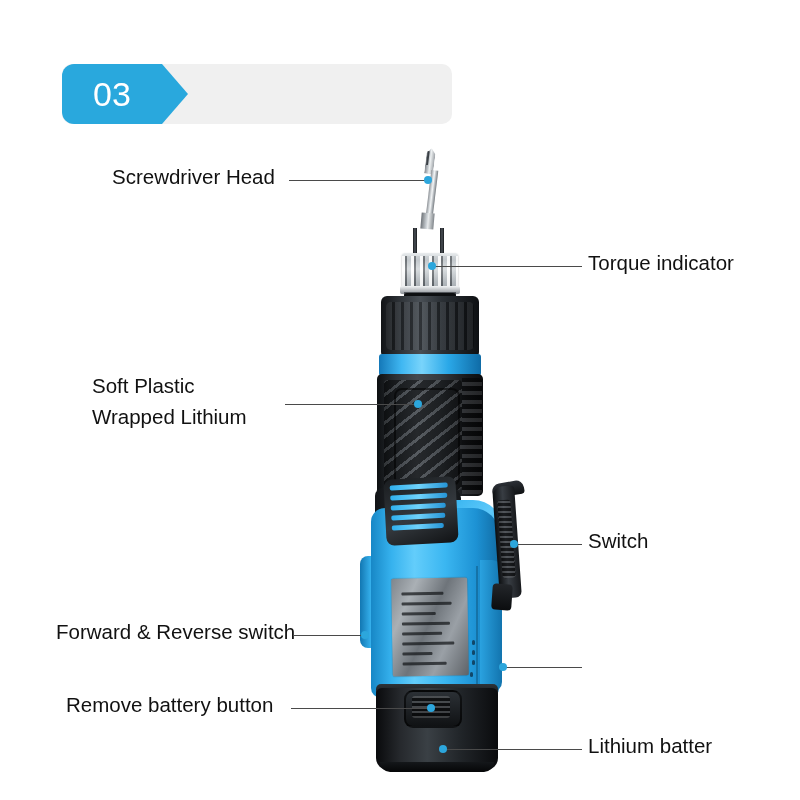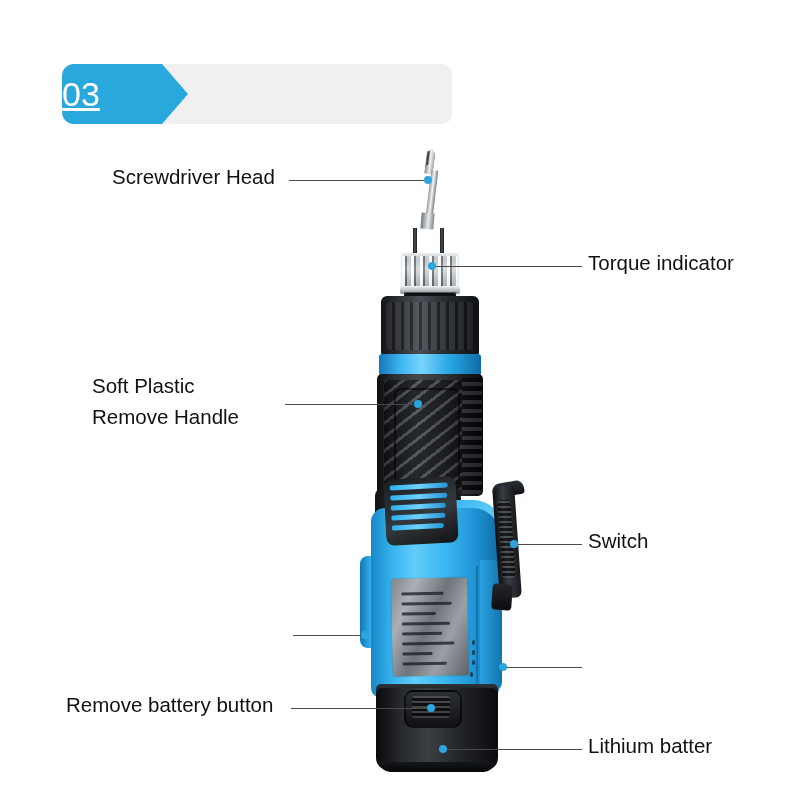--- a/index.html
+++ b/index.html
@@ -28,22 +28,22 @@
     background:#29A8DD;border-radius:12px 0 0 12px;
   }
   .hdr-badge-arrow{
     position:absolute;left:162px;top:64px;width:0;height:0;
     border-top:30px solid transparent;
     border-bottom:30px solid transparent;
     border-left:26px solid #29A8DD;
   }
   .hdr-badge-num{
     position:absolute;left:62px;top:64px;width:100px;height:60px;
-    line-height:60px;
-    color:#ffffff;font-size:34px;text-decoration:underline;
+    line-height:60px;text-align:center;
+    color:#ffffff;font-size:34px;
   }
 
   
   .lbl{
     position:absolute;font-size:20.5px;color:#111;white-space:nowrap;
     line-height:30px;
   }
   .lbl.r{text-align:left;}
   .lbl.l{text-align:left;}
   .lbl2{line-height:31px;}
@@ -376,28 +376,29 @@
 
   <div class="lbl l" style="left:112px;top:162px;width:180px;">Screwdriver Head</div>
   <div class="leader" style="left:289px;top:180px;width:139px;"></div>
   <div class="dot" style="left:424px;top:176px;"></div>
 
   <div class="lbl r" style="left:588px;top:248px;">Torque indicator</div>
   <div class="leader" style="left:434px;top:266px;width:148px;"></div>
   <div class="dot" style="left:428px;top:262px;"></div>
 
   <div class="lbl l lbl2" style="left:92px;top:370px;width:200px;">Soft Plastic</div>
-  <div class="lbl l lbl2" style="left:92px;top:401px;width:200px;">Remove Handle</div>
+  <div class="lbl l lbl2" style="left:92px;top:401px;width:200px;">Wrapped Lithium</div>
   <div class="leader" style="left:285px;top:404px;width:133px;"></div>
   <div class="dot" style="left:414px;top:400px;"></div>
 
   <div class="lbl r" style="left:588px;top:526px;">Switch</div>
   <div class="leader" style="left:518px;top:544px;width:64px;"></div>
   <div class="dot" style="left:510px;top:540px;"></div>
 
+  <div class="lbl l" style="left:56px;top:617px;width:240px;">Forward &amp; Reverse switch</div>
   <div class="leader" style="left:293px;top:635px;width:72px;"></div>
   <div class="dot" style="left:361px;top:631px;"></div>
 
   <div class="leader" style="left:506px;top:667px;width:76px;"></div>
   <div class="dot" style="left:499px;top:663px;"></div>
 
   <div class="lbl l" style="left:66px;top:690px;width:220px;">Remove battery button</div>
   <div class="leader" style="left:291px;top:708px;width:138px;"></div>
   <div class="dot" style="left:427px;top:704px;"></div>
 

